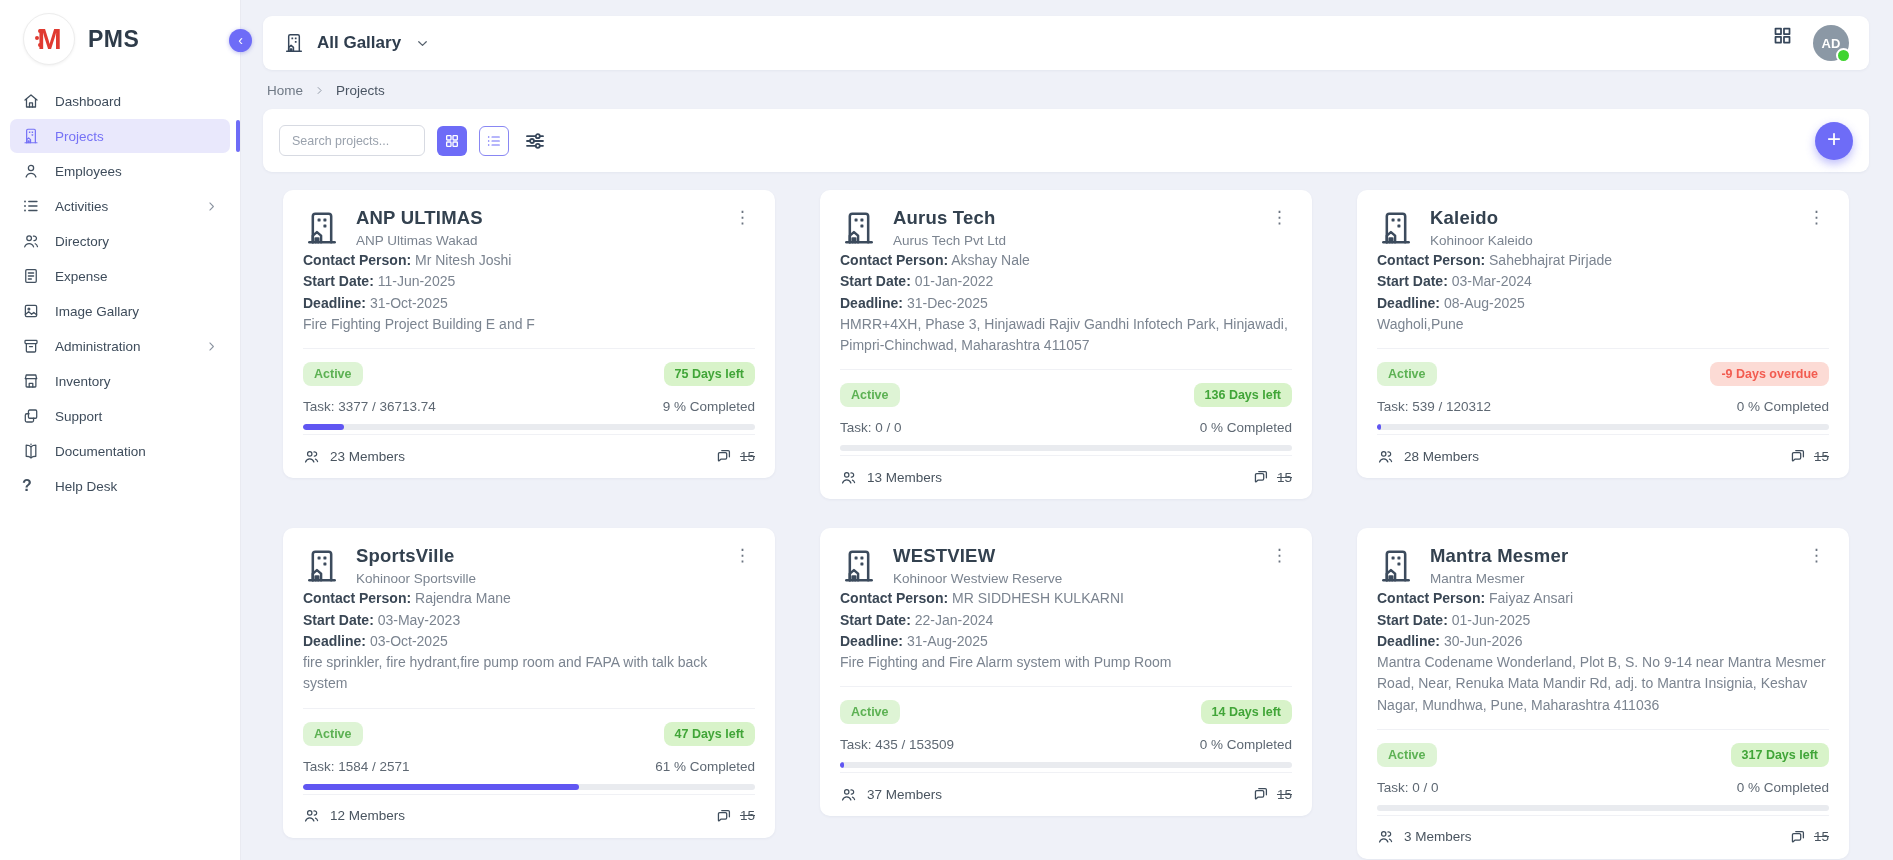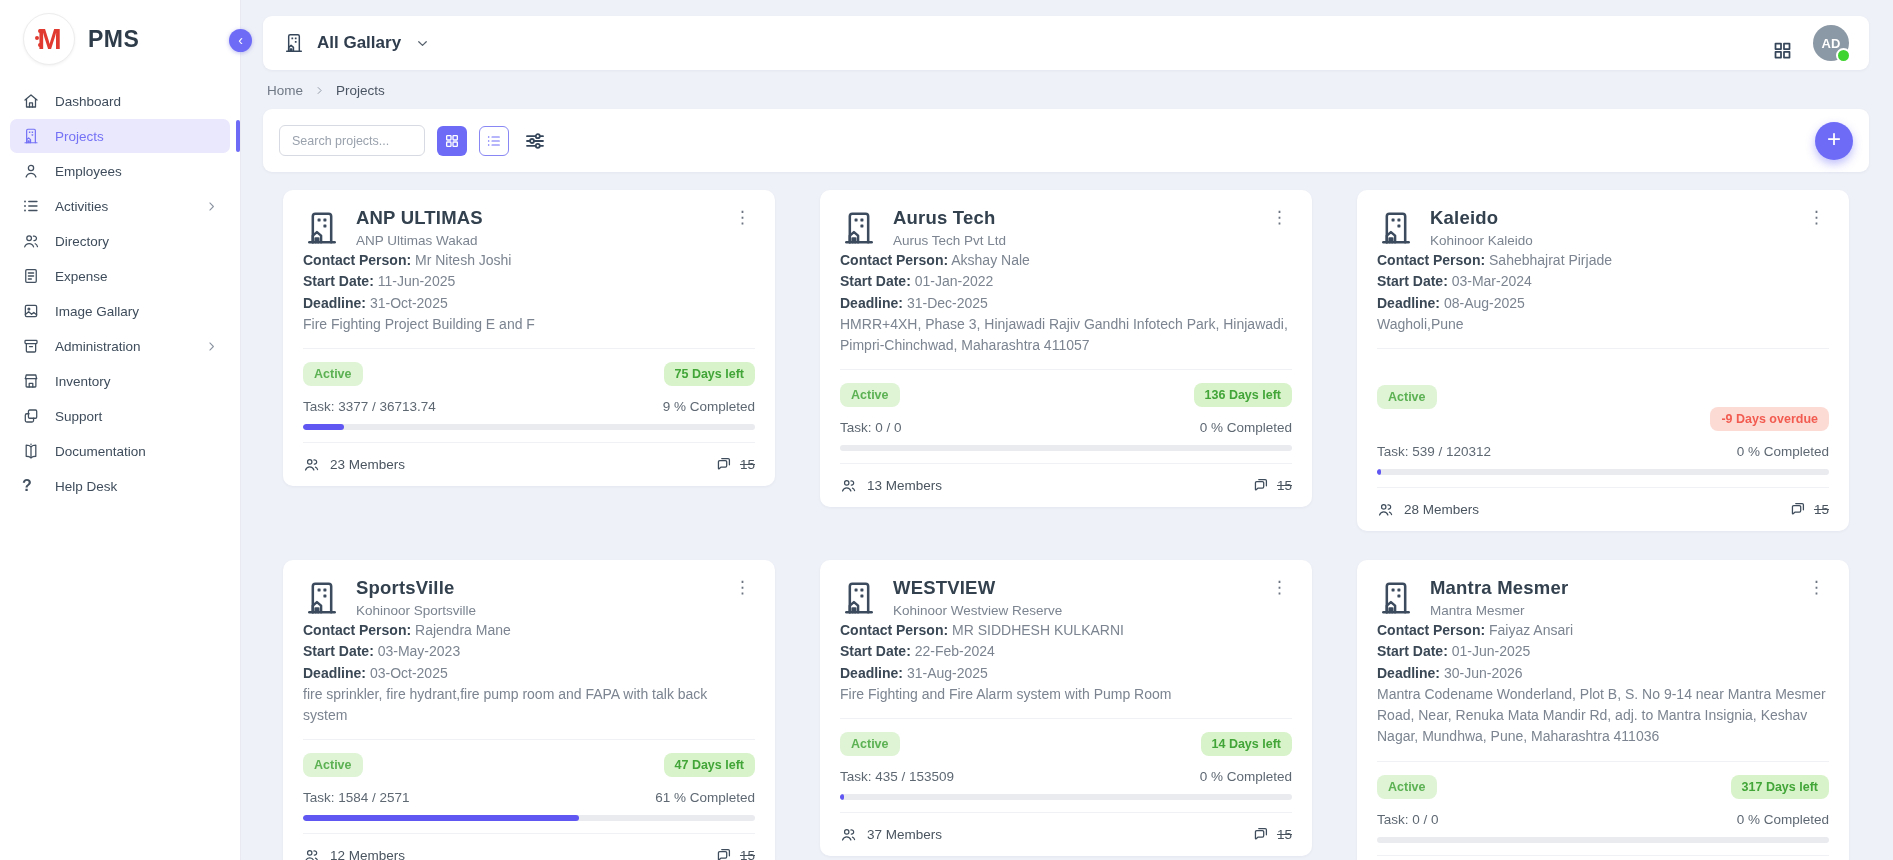--- a/index.html
+++ b/index.html
@@ -59,21 +59,21 @@
   .topbar {
     background:#fff; border-radius:9px; height:54px; display:flex; align-items:center;
     padding:0 20px; box-shadow:0 1px 3px rgba(25,30,70,.05);
   }
   .topbar-left { display:flex; align-items:center; gap:12px; color:#2f3d4d; }
   .topbar-left .tb-icon { width:22px; height:22px; color:#36465a; }
   .topbar-left .tb-icon svg { width:22px; height:22px; }
   .topbar-title { font-size:17px; font-weight:700; color:#2f3d4d; }
   .tb-chev { color:#55606c; margin-left:2px; }
   .tb-chev svg { width:15px; height:15px; }
-  .topbar-right { margin-left:auto; display:flex; align-items:flex-end; gap:20px; }
+  .topbar-right { margin-left:auto; display:flex; align-items:flex-start; gap:20px; }
   .apps-icon { width:21px; height:21px; color:#36465a; cursor:pointer; }
   .apps-icon svg { width:21px; height:21px; }
   .avatar {
     width:36px; height:36px; border-radius:50%; background:#8b98a5; color:#fff;
     font-size:13px; font-weight:700; display:flex; align-items:center; justify-content:center;
     position:relative; cursor:pointer;
   }
   .avatar::after {
     content:""; position:absolute; right:-2px; bottom:-2px; width:11px; height:11px;
     background:#3fd430; border:2px solid #fff; border-radius:50%;
@@ -125,27 +125,27 @@
   .card-title { font-size:18.5px; font-weight:700; color:#33414f; letter-spacing:.2px; }
   .card-sub { font-size:13.5px; color:#7b8490; margin-top:4px; }
   .kebab { margin-left:auto; color:#6b7480; font-size:17px; line-height:1; padding:2px 4px; cursor:pointer; }
   .card-info { margin-top:2px; font-size:14px; color:#7b8490; line-height:1.52; }
   .card-info .lbl { color:#3a4755; font-weight:700; }
   .rule { border:none; border-top:1px solid #f0f1f5; margin:13px 0 0; }
   .badge-row { display:flex; justify-content:space-between; align-items:center; padding-top:13px; }
   .badge { font-size:12.5px; font-weight:700; padding:5px 11px; border-radius:8px; }
   .badge.status { background:#def4d5; color:#5cb153; }
   .badge.days { background:#d8f3c9; color:#41a538; }
-  .badge.days.overdue { background:#fcdbd5; color:#f25c50;margin-top:45px; }
+  .badge.days.overdue { background:#fcdbd5; color:#f25c50; }
   .task-row { display:flex; justify-content:space-between; margin-top:13px; font-size:13.5px; color:#5e6873; }
   .progress { height:6px; background:#e9ebef; border-radius:4px; margin-top:10px; overflow:hidden; }
   .progress-fill { height:100%; background:#6056f2; border-radius:4px; }
   .card-footer {
     display:flex; justify-content:space-between; align-items:center;
-    margin-top:12px; padding-top:12px; border-top:1px solid #f0f1f5;
+    margin-top:4px; padding-top:12px; border-top:1px solid #f0f1f5;
     color:#49545f; font-size:13.5px;
   }
   .members { display:flex; gap:10px; align-items:center; }
   .members .m-icon { width:17px; height:17px; color:#3e4c5b; }
   .members .m-icon svg { width:17px; height:17px; }
   .comments { display:flex; gap:7px; align-items:center; color:#4a5560; }
   .comments .c-icon { width:18px; height:18px; color:#3e4c5b; }
   .comments .c-icon svg { width:18px; height:18px; }
   .comments s { font-size:13.5px; }
 </style>
@@ -680,21 +680,21 @@
       </div>
       <span class="kebab">⋮</span>
     </div>
     <div class="card-info">
       <div>
         <span class="lbl">Contact Person:</span>
         <span>MR SIDDHESH KULKARNI</span>
       </div>
       <div>
         <span class="lbl">Start Date:</span>
-        <span>22-Feb-2024</span>
+        <span>22-Jan-2024</span>
       </div>
       <div>
         <span class="lbl">Deadline:</span>
         <span>31-Aug-2025</span>
       </div>
       <div>Fire Fighting and Fire Alarm system with Pump Room</div>
     </div>
     <hr class="rule">
     <div class="badge-row">
       <span class="badge status">Active</span>

